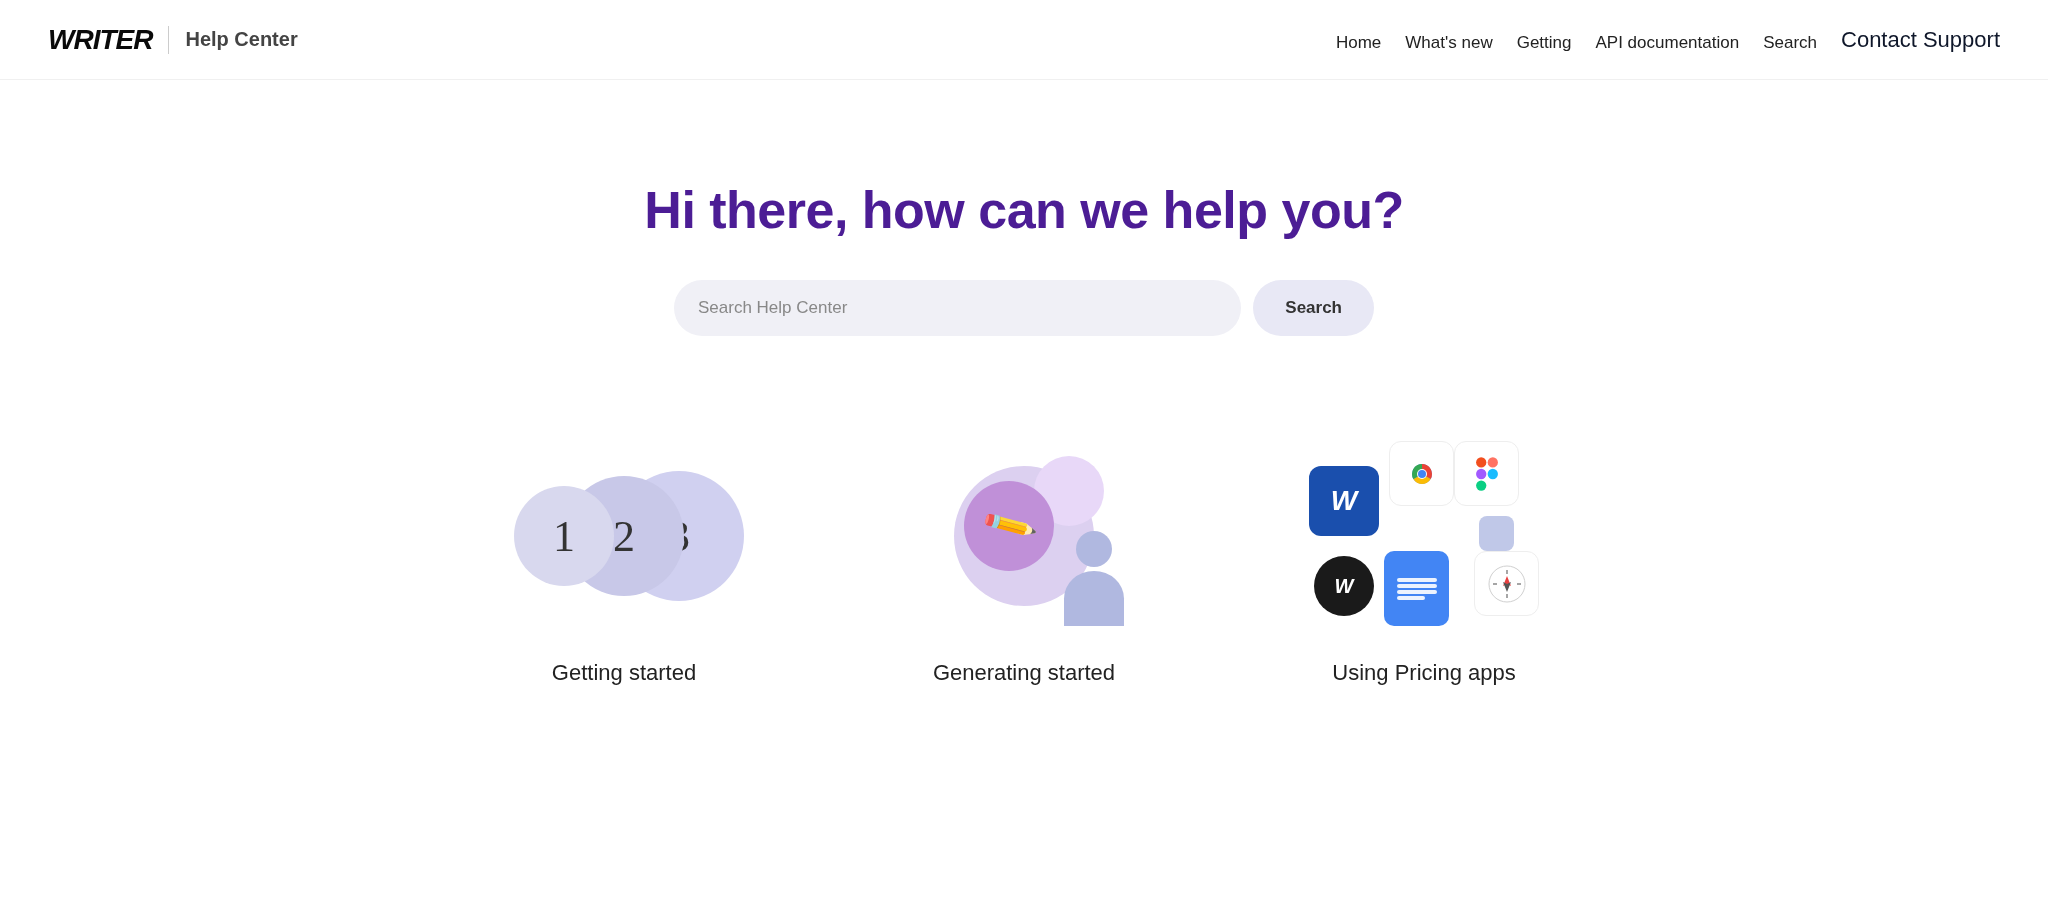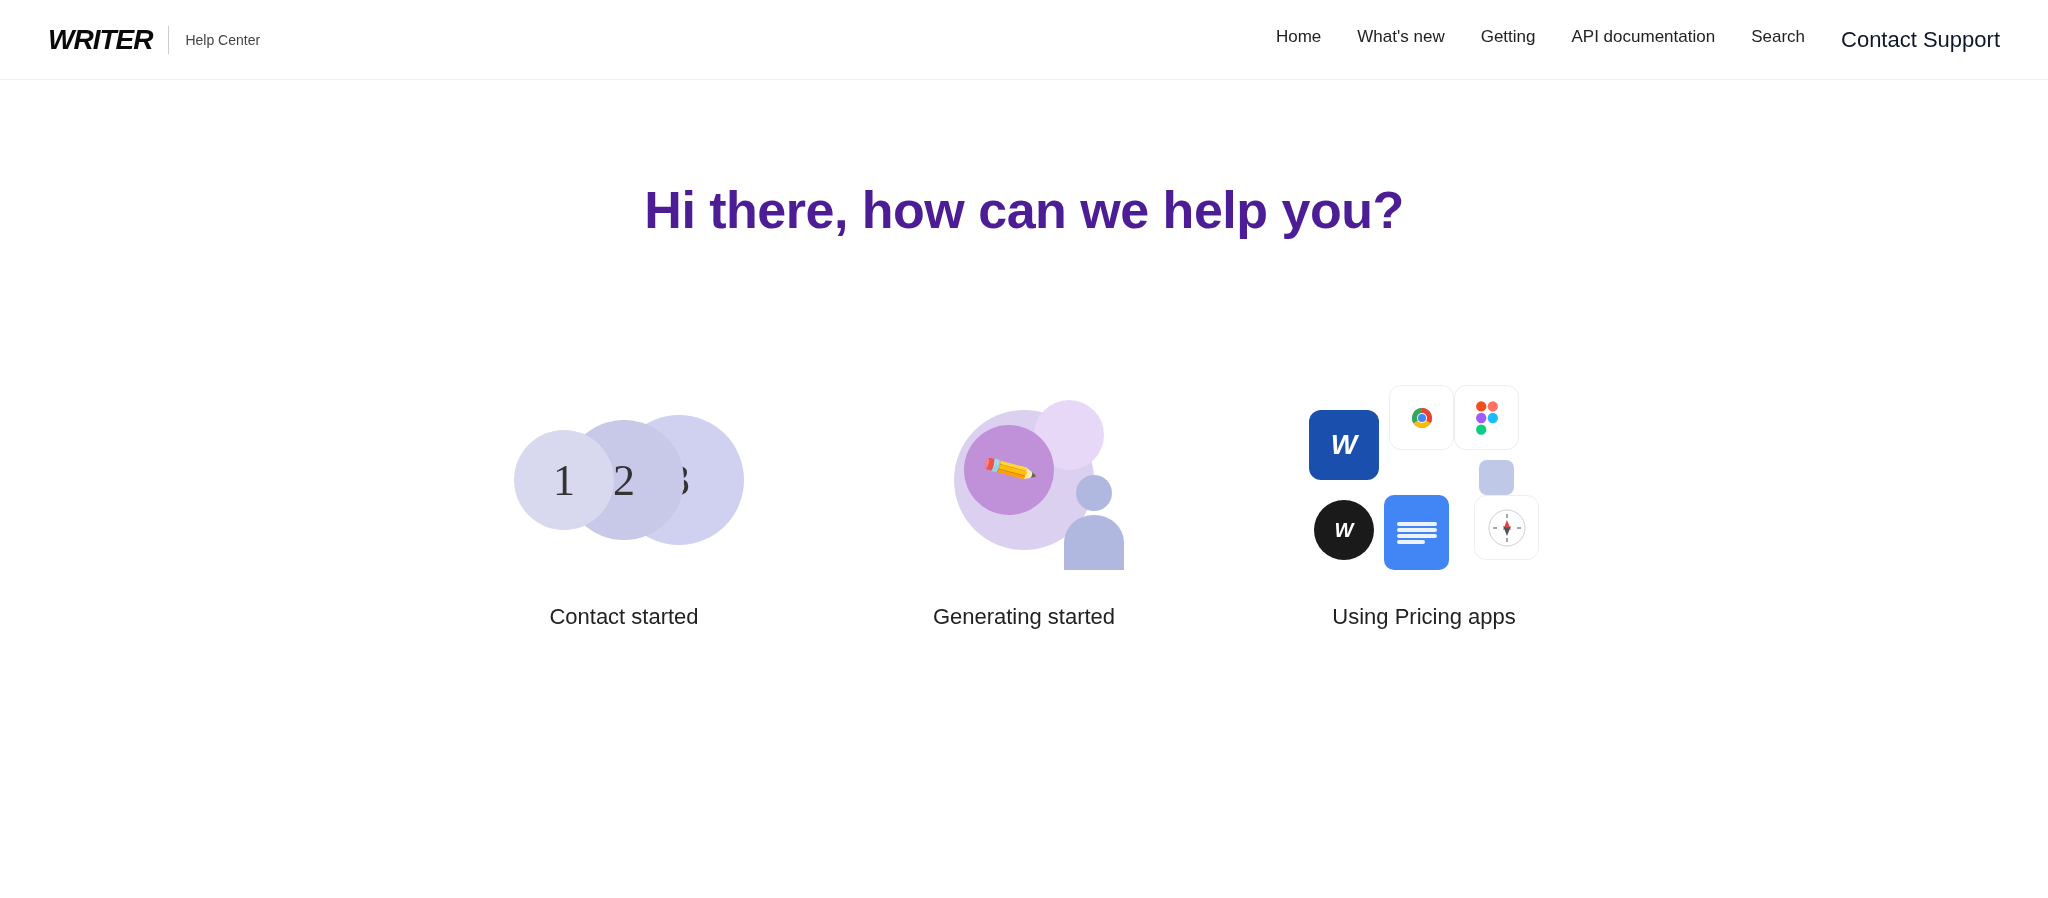--- a/index.html
+++ b/index.html
@@ -30,28 +30,28 @@
       letter-spacing: -1px;
       color: #0a0a0a;
       font-style: italic;
     }
     .nav-divider {
       width: 1px;
       height: 28px;
       background: #ccc;
     }
     .help-center-label {
-      font-size: 14px;
+      font-size: 20px;
       color: #444;
-      font-weight: 400;
+      font-weight: 700;
     }
     .nav-links {
       display: flex;
-      align-items: flex-start;
-      gap: 36px;
+      align-items: flex-end;
+      gap: 24px;
     }
     .nav-link {
       font-size: 17px;
       color: #222;
       text-decoration: none;
       cursor: pointer;
       font-weight: 400;
     }
     .contact-support-btn {
       font-size: 22px;
@@ -330,33 +330,37 @@
     <a class="nav-link">What's new</a>
     <a class="nav-link">Getting</a>
     <a class="nav-link">API documentation</a>
     <a class="nav-link">Search</a>
     <span class="contact-support-btn">Contact Support</span>
   </div>
 </nav>
 
 <section class="hero">
   <h1 class="hero-title">Hi there, how can we help you?</h1>
+  <div class="search-bar">
+    <input class="search-input" type="text" placeholder="Search Help Center" style="">
+    <button class="search-btn">Search</button>
+  </div>
 </section>
 
 <section class="cards-section">
 
   <div class="card">
     <div class="card-illustration">
       <div class="gs-circles">
         <div class="gs-circle gs-c1">1</div>
         <div class="gs-circle gs-c2">2</div>
         <div class="gs-circle gs-c3">3</div>
       </div>
     </div>
-    <span class="card-title">Contact started</span>
+    <span class="card-title">Getting started</span>
   </div>
 
   <div class="card">
     <div class="card-illustration">
       <div class="gc-container">
         <div class="gc-bg-circle-large"></div>
         <div class="gc-bg-circle-small"></div>
         <div class="gc-wand-circle">
           <span class="gc-wand-icon">✏️</span>
         </div>

